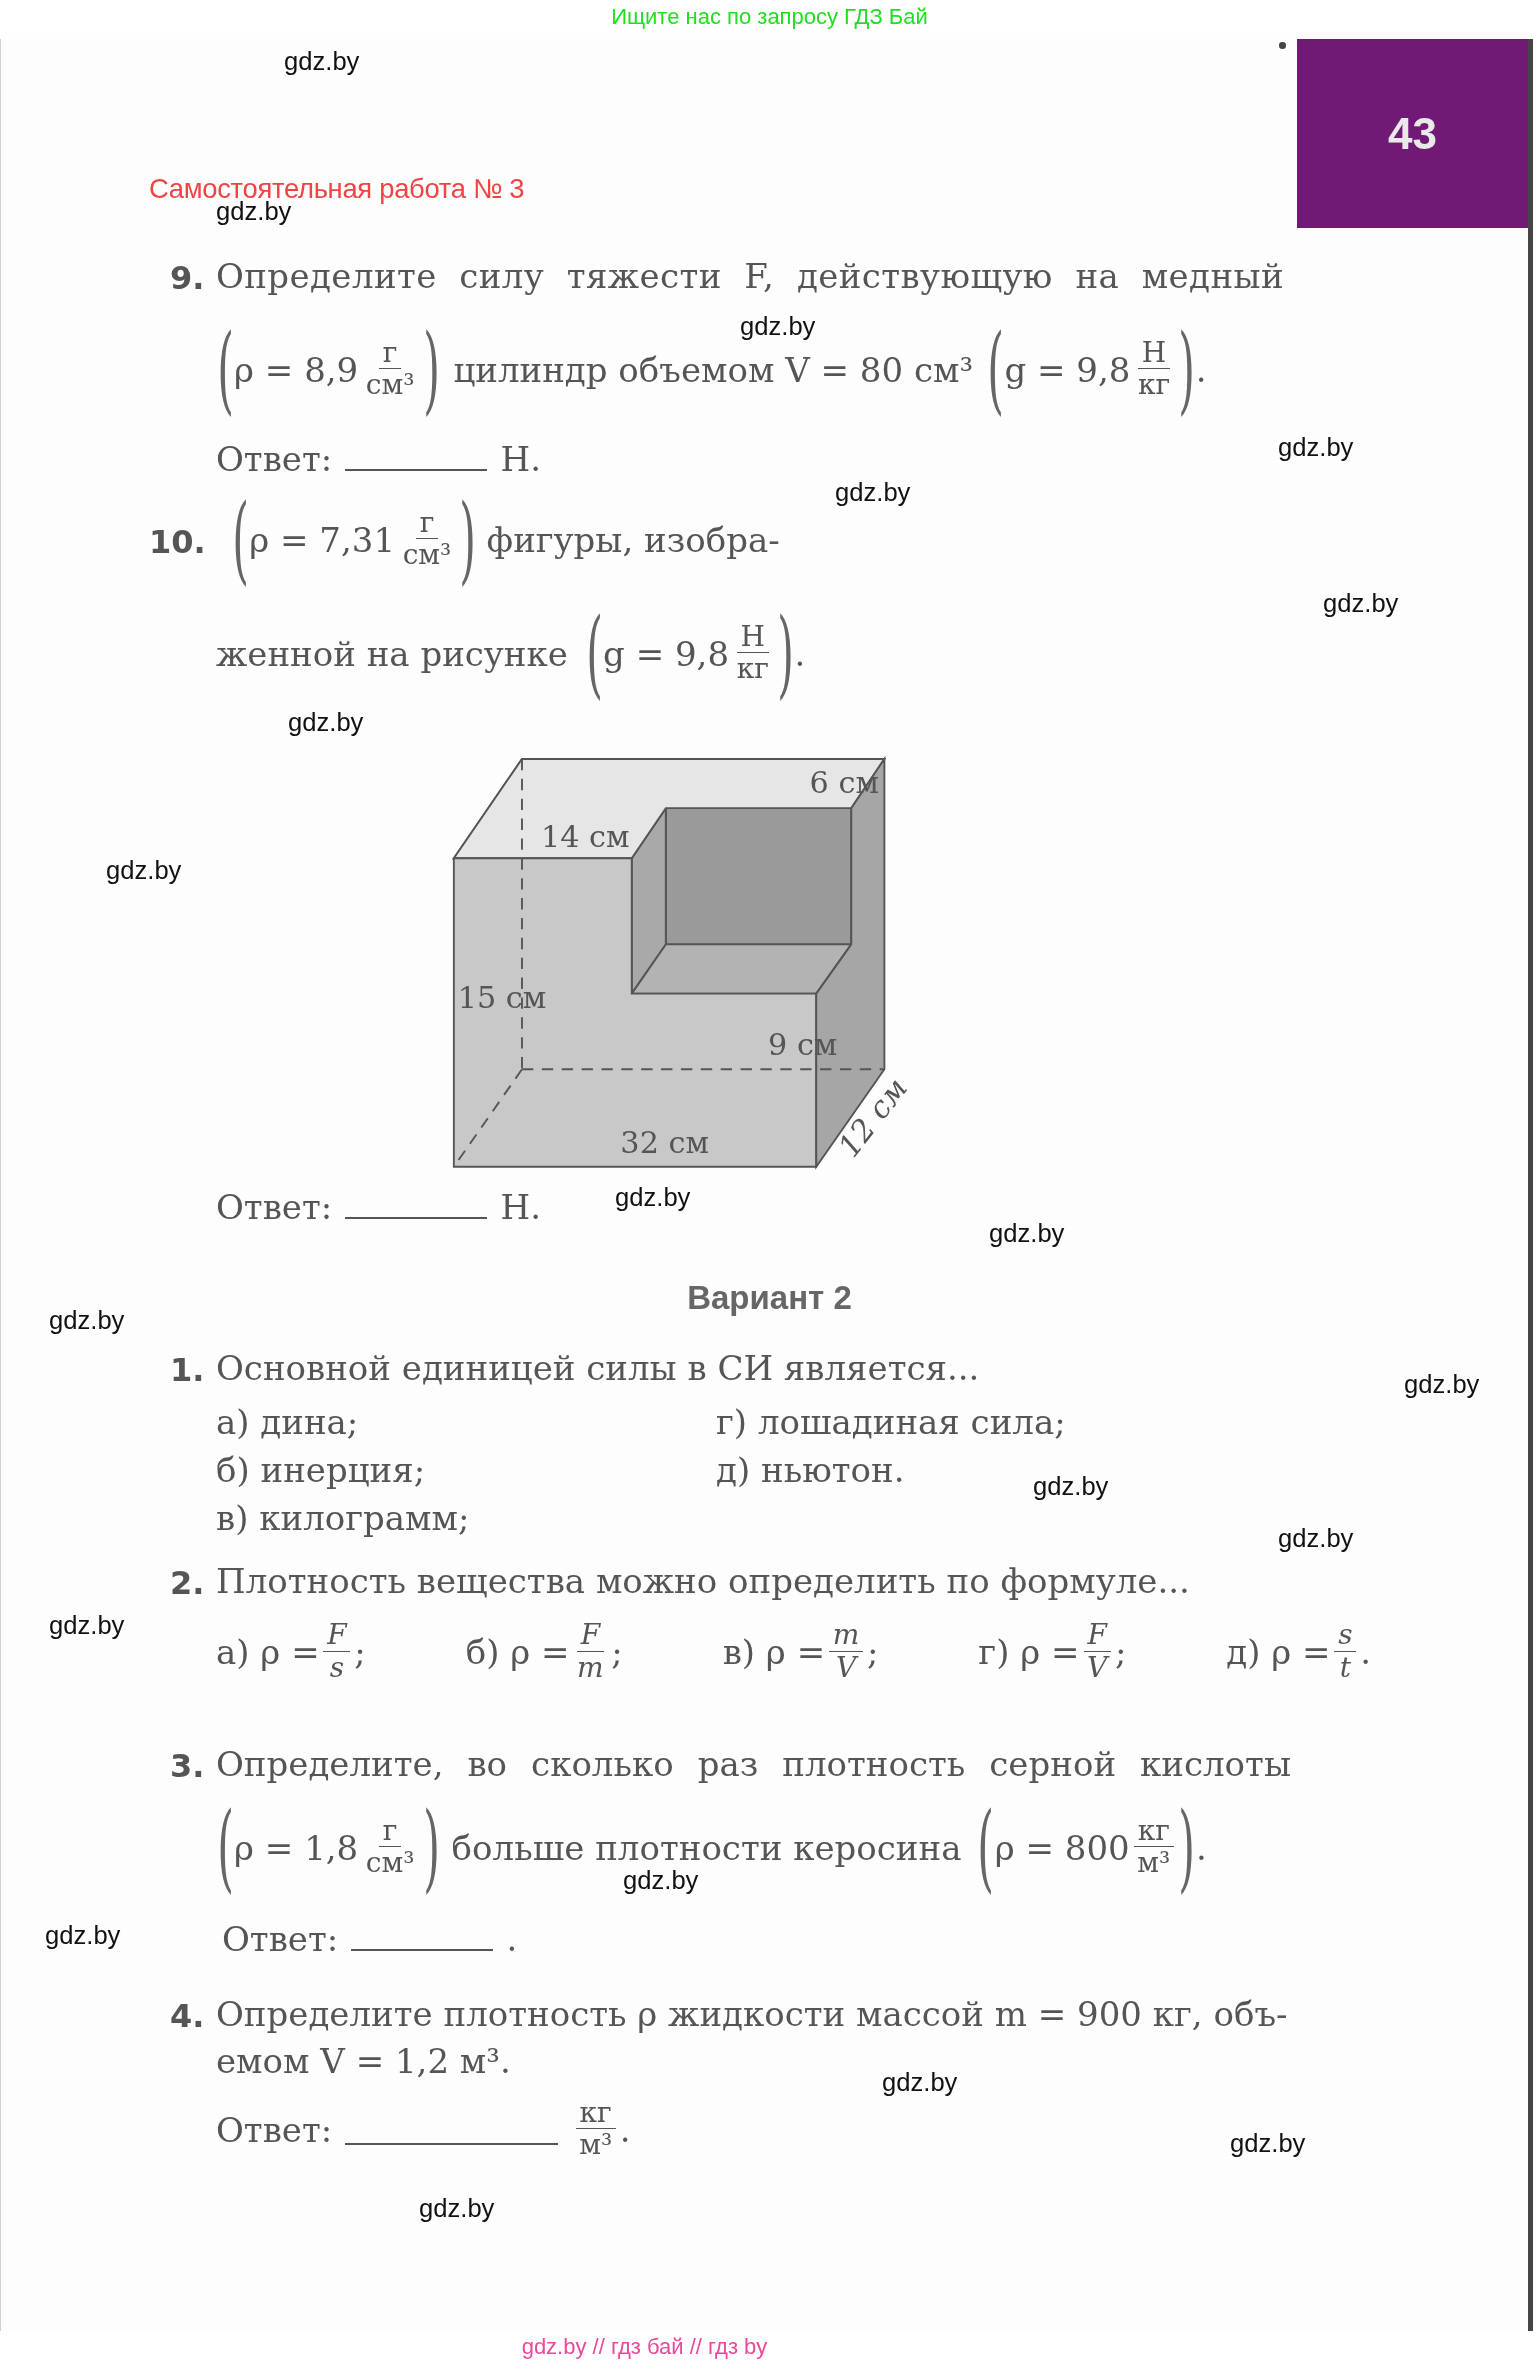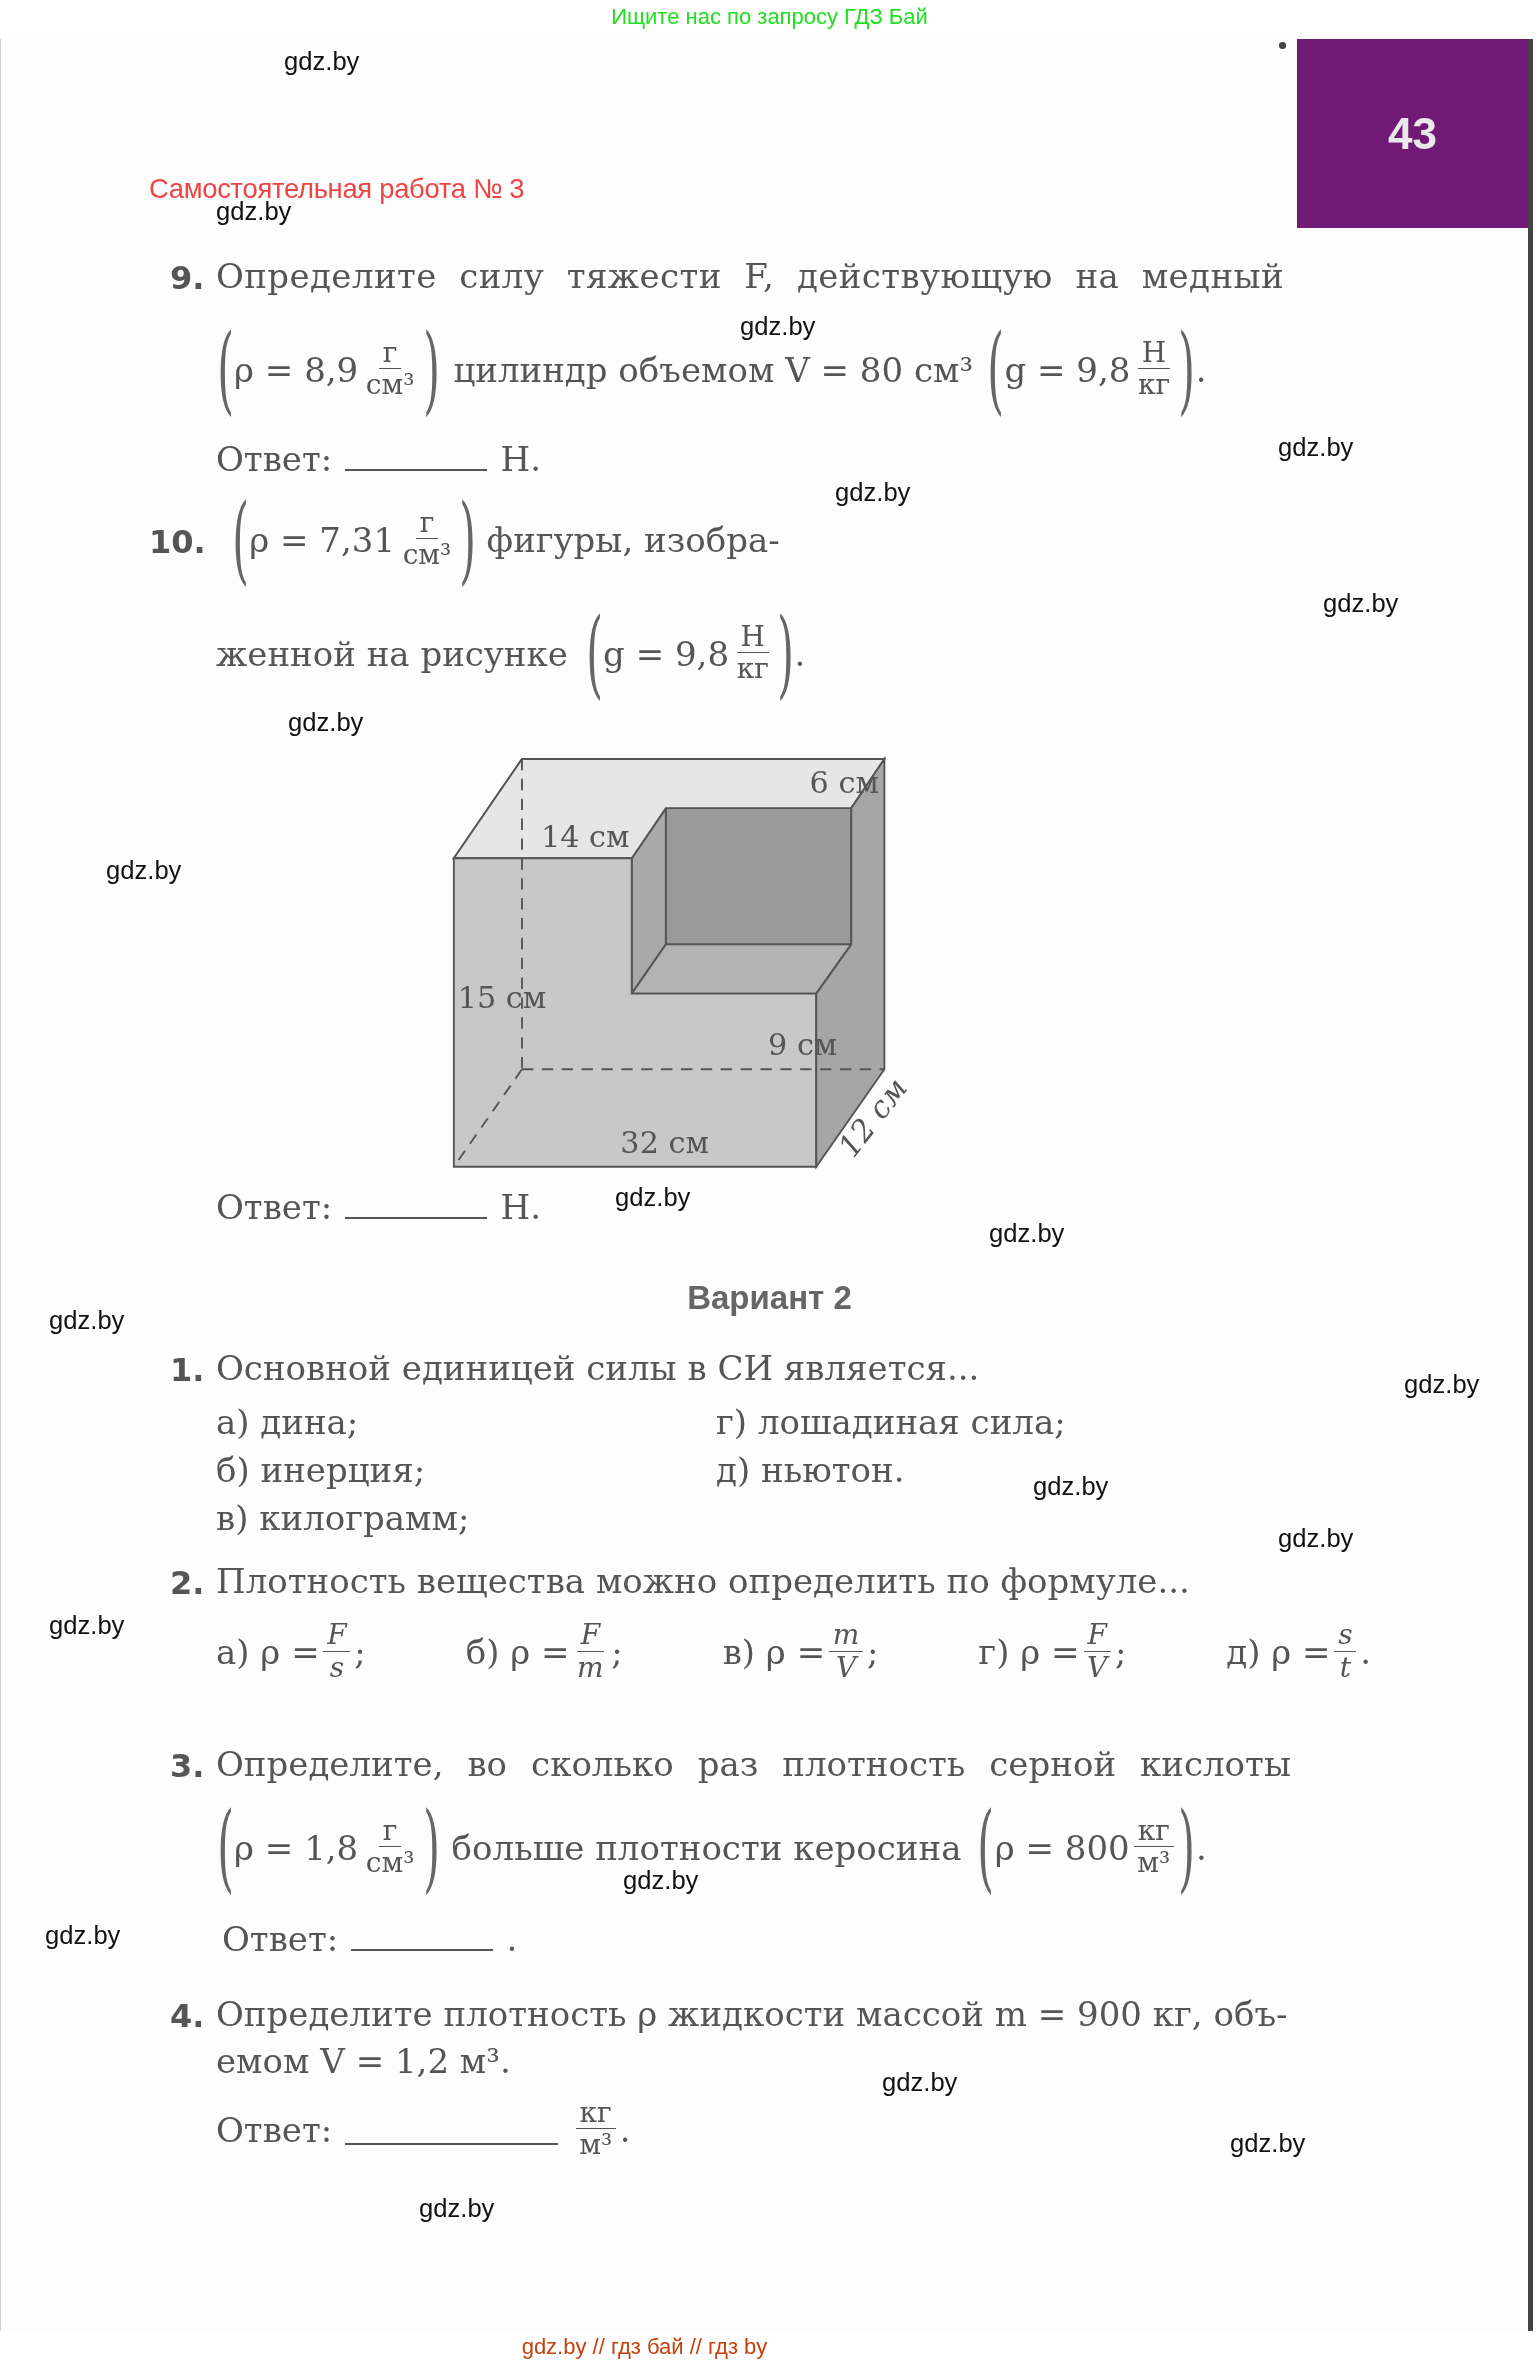--- a/index.html
+++ b/index.html
@@ -1,19 +1,19 @@
 <!DOCTYPE html>
 <html style="font-size:15px"><head>
 <meta charset="utf-8">
 <style>
   html, body { margin:0; padding:0; }
   body { width:1539px; height:2370px; position:relative; background:#ffffff; overflow:hidden; font-family:"DejaVu Serif", serif; }
   .top-banner { position:absolute; top:3.8px; left:0; width:1539px; text-align:center; font-family:"Liberation Sans", sans-serif; font-size:22px; color:#1ee01e; }
   .page { position:absolute; left:0; top:39px; width:1533px; height:2292px; background:#fdfdfd; border-left:1.9px solid #cfcfcf; border-right:5.7px solid #444; box-sizing:border-box; }
-  .footer { position:absolute; top:2334px; left:0; width:1289px; text-align:center; font-family:"Liberation Sans", sans-serif; font-size:22px; color:#c2410c; }
+  .footer { position:absolute; top:2334px; left:0; width:1289px; text-align:center; font-family:"Liberation Sans", sans-serif; font-size:22px; color:#ec4899; }
   .pagenum-box { position:absolute; left:1297px; top:39px; width:231px; height:189px; background:#701a75; }
   .pagenum { position:absolute; left:0; top:0; width:100%; height:100%; display:flex; align-items:center; justify-content:center; font-family:"Liberation Sans", sans-serif; font-weight:bold; font-size:44px; color:#e9e9e9; }
   .dot-mark { position:absolute; left:1279px; top:42px; width:6.6px; height:6.6px; border-radius:50%; background:#444; }
   .heading { position:absolute; left:149px; top:173px; font-family:"Liberation Sans", sans-serif; font-weight:normal; font-size:27.4px; color:#ef4444; letter-spacing:-0.3px; }
   .wm { position:absolute; font-family:"Liberation Sans", sans-serif; font-size:25.6px; color:#111; }
   .t { position:absolute; font-size:34px; color:#555; white-space:nowrap; line-height:1; }
   .num { position:absolute; font-family:"DejaVu Sans", sans-serif; font-weight:bold; font-size:32px; color:#555; }
   .it { font-style:italic; }
   .frac { display:inline-flex; flex-direction:column; align-items:center; vertical-align:middle; margin:0 3.8px; }
   .frac .n { font-size:28px; line-height:1.1; padding:0 3.8px; border-bottom:1.9px solid #555; }

